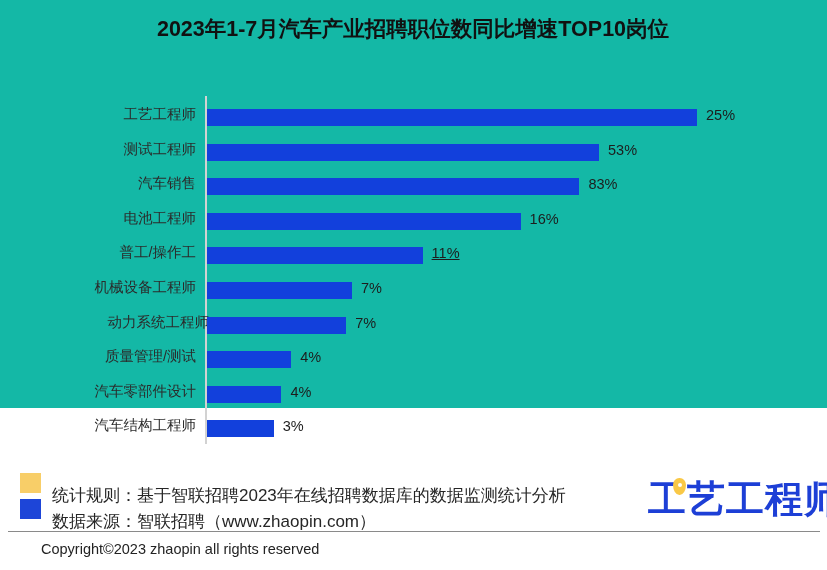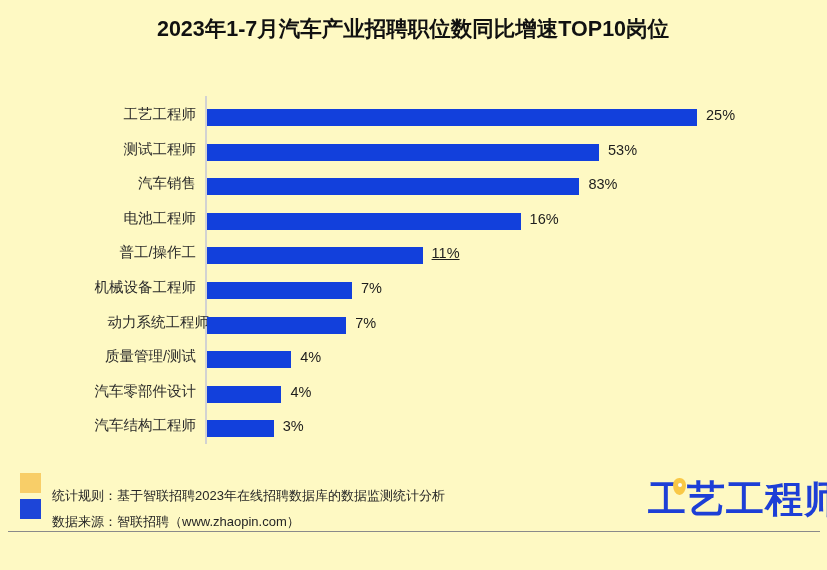--- a/index.html
+++ b/index.html
@@ -11,22 +11,22 @@
     width: 827px;
     height: 570px;
     font-family: "Liberation Sans", "DejaVu Sans", sans-serif;
     color: #1a1a1a;
     overflow: hidden;
     position: relative;
   }
   #page {
     position: relative;
     width: 827px;
-    height: 570px;
-    background: #fef9c3;
+    height: 408px;
+    background: #14b8a6;
   }
 
   
   #chart-title {
     position: absolute;
     left: 88px;
     top: 14px;
     width: 650px;
     text-align: center;
     font-size: 21.5px;
@@ -97,21 +97,21 @@
     align-items: center;
     height: 26px;
   }
   .swatch {
     width: 21px;
     height: 20px;
     flex: 0 0 auto;
     margin-right: 11px;
   }
   .note-text {
-    font-size: 13px;
+    font-size: 17px;
     color: #262626;
     white-space: nowrap;
     margin-top: 25px;
   }
 
   
   #logo {
     position: absolute;
     left: 648px;
     top: 476px;
@@ -238,14 +238,15 @@
       </div>
     </div>
 
   <div id="logo">
     <div id="logo-text">工艺工程师</div>
     <div id="logo-pin"></div>
   </div>
 
   <div id="divider"></div>
 
+  <div id="copyright">Copyright©2023 zhaopin all rights reserved</div>
 
 </div>
 
 </body></html>

